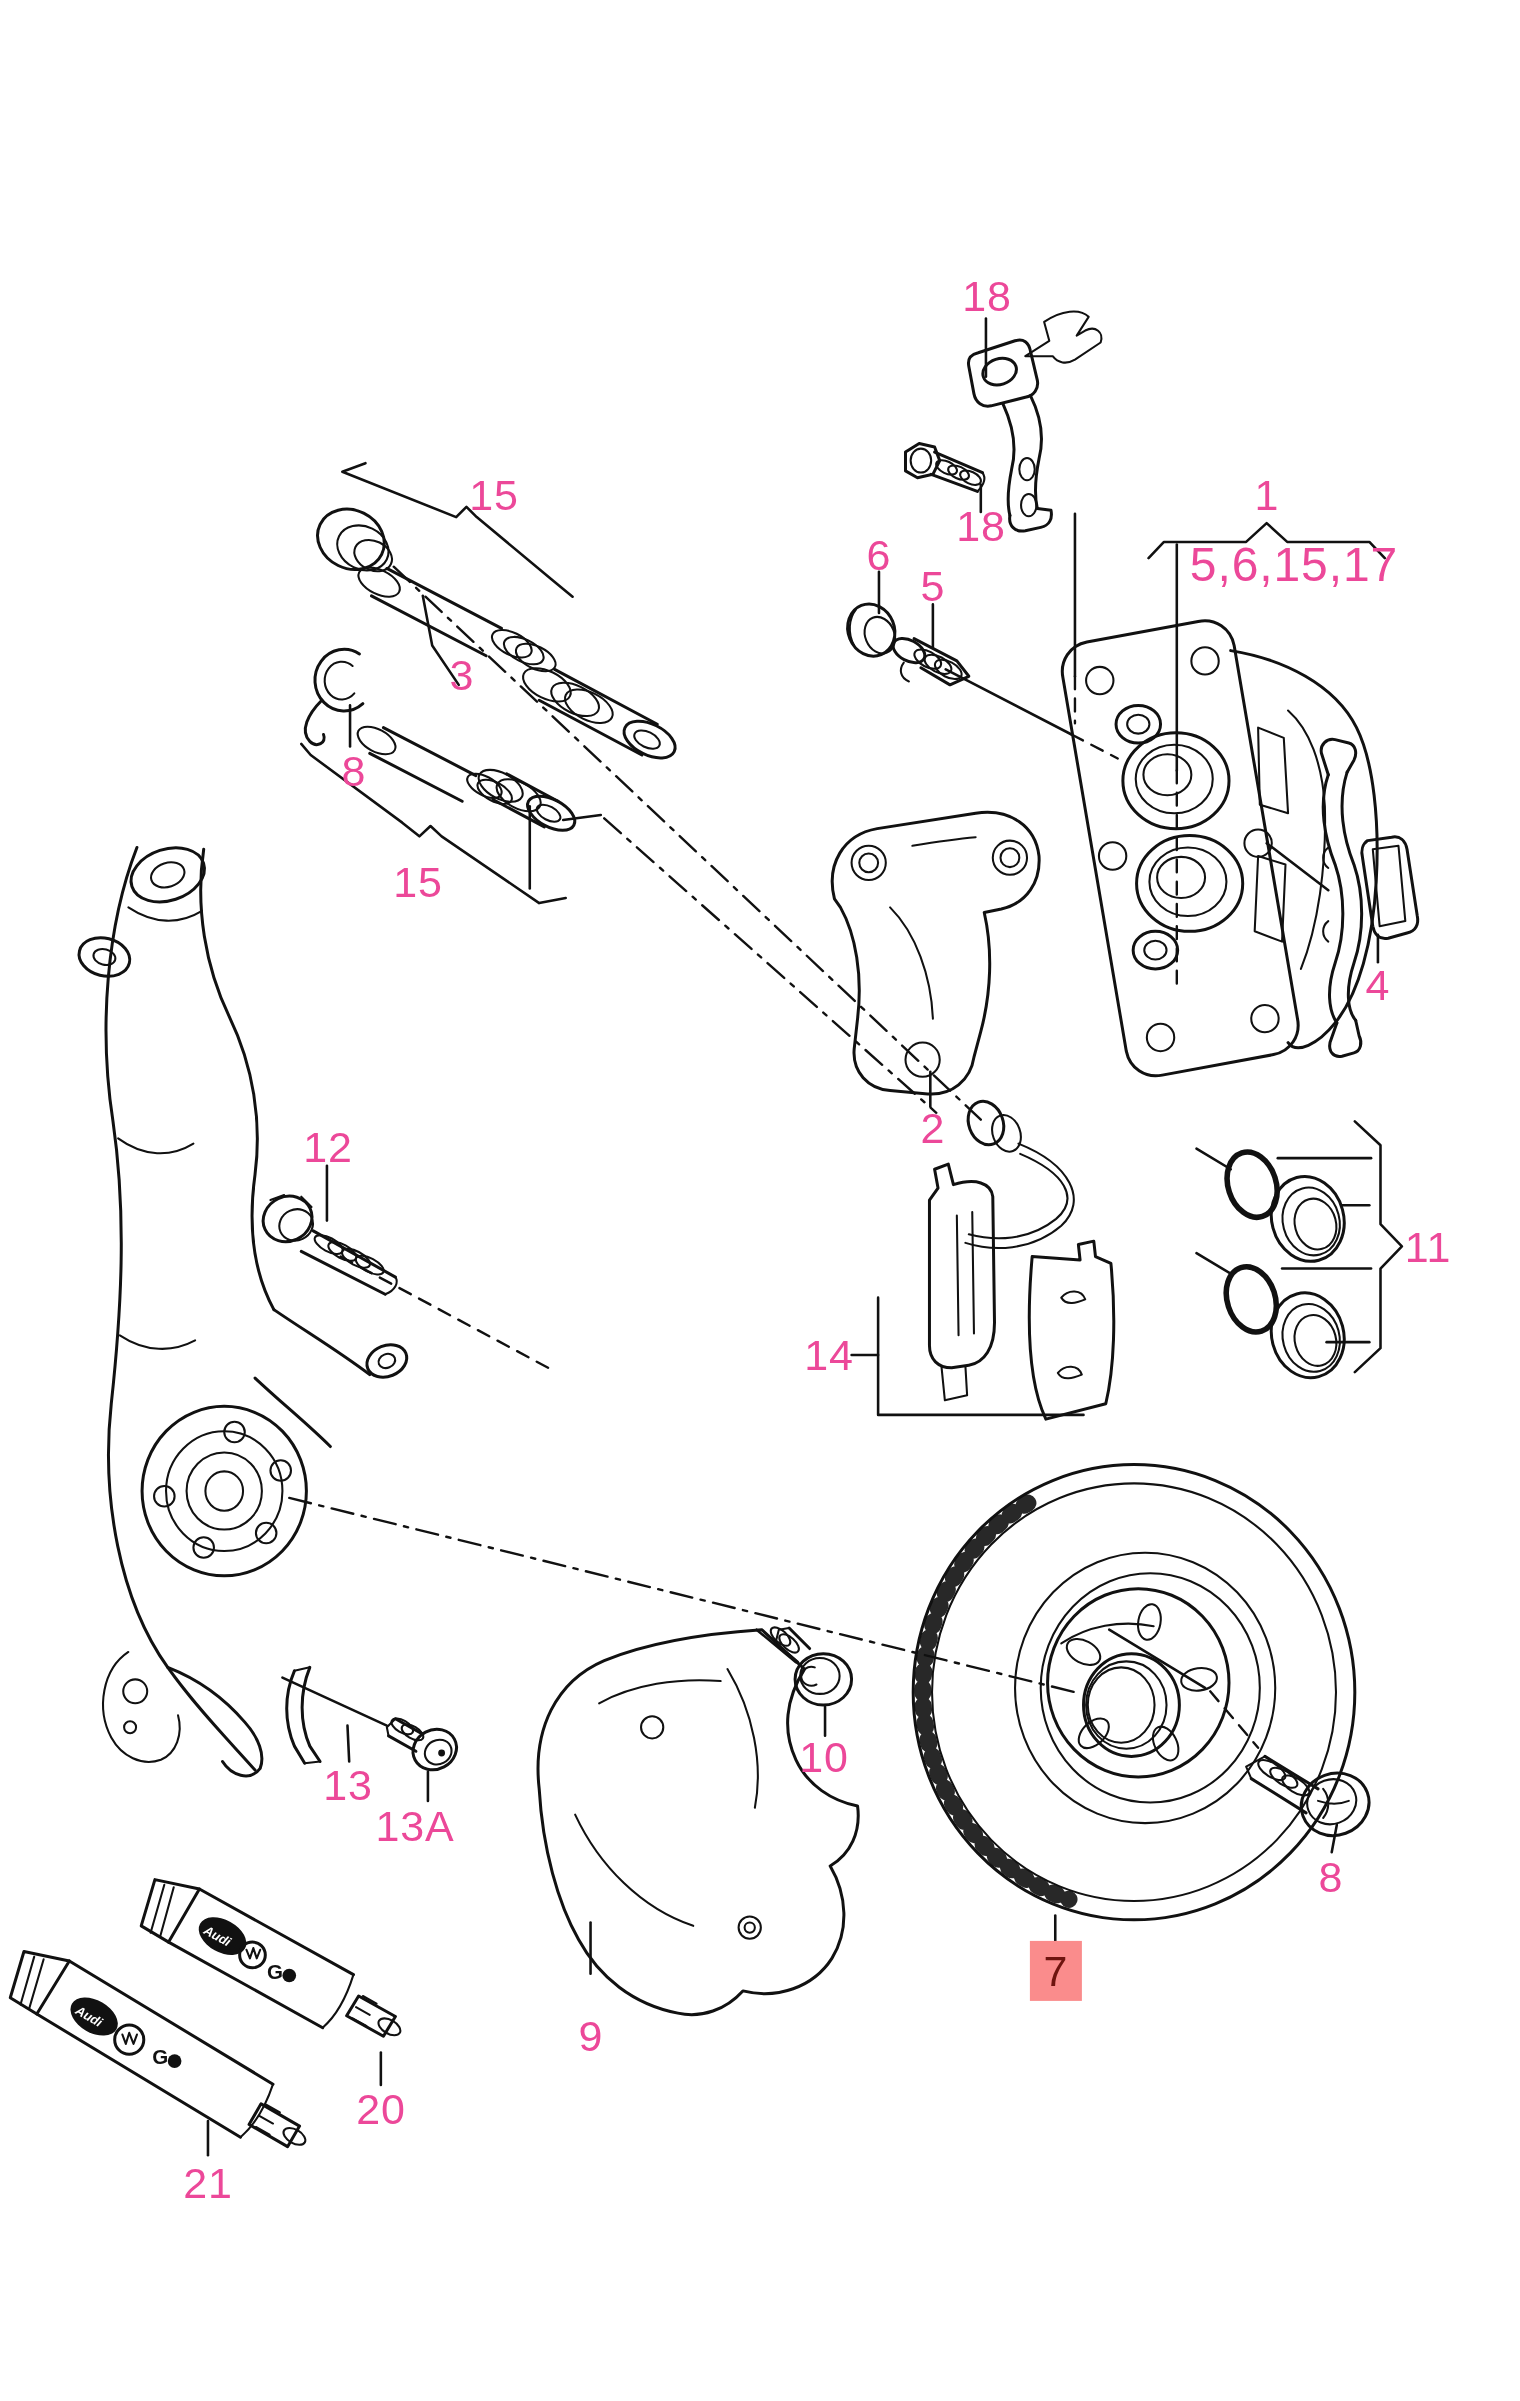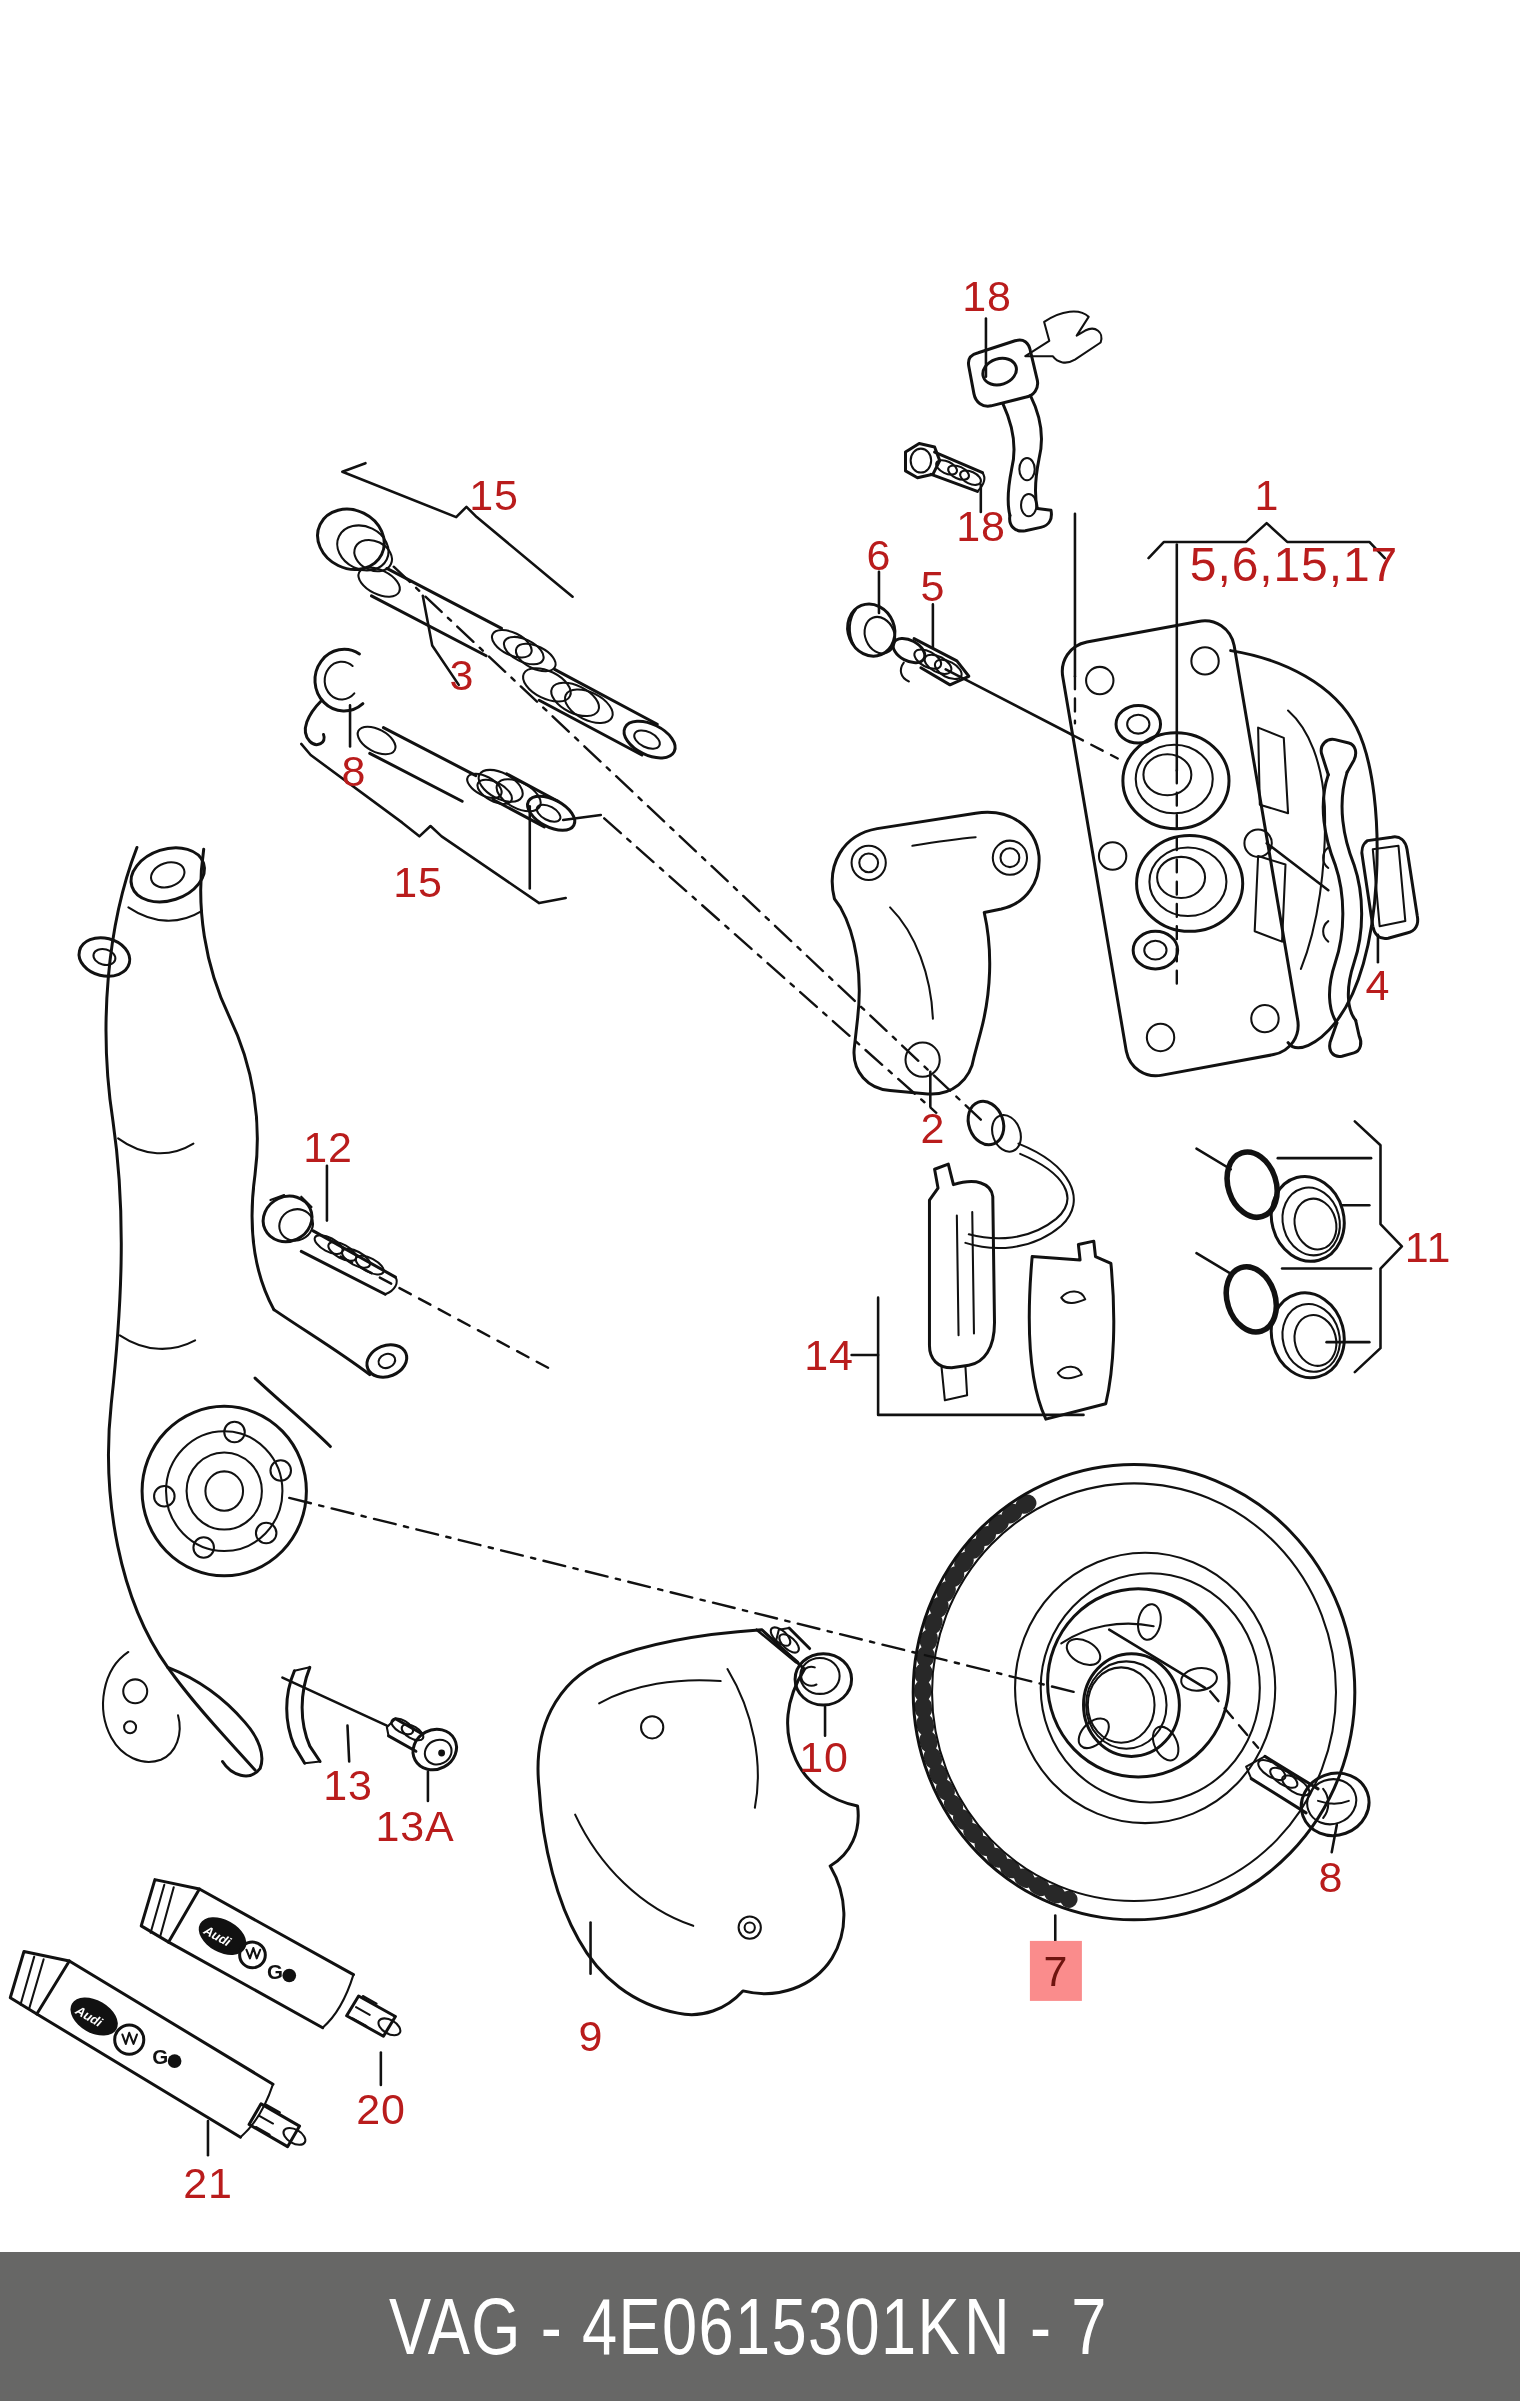--- a/index.html
+++ b/index.html
@@ -11,21 +11,21 @@
   svg.art .thin{stroke-width:2.4}
   svg.art .thick{stroke-width:6.5}
   svg.art .lead{stroke-width:3}
   svg.art .cl{stroke-width:2.8;stroke-dasharray:26 10 5 10}
   svg.art .dash{stroke-width:2.8;stroke-dasharray:15 11}
   svg.art .vents{stroke-width:20;stroke-dasharray:5 15;opacity:.9}
   svg.art .fill{fill:var(--line,#111);stroke:none}
   svg.art text.logo{fill:#fff;stroke:none;font:italic 700 15px "Liberation Sans",sans-serif}
   svg.art text.gmark{fill:var(--line,#111);stroke:none;font:700 24px "Liberation Sans",sans-serif}
   .callout{position:absolute;transform:translate(-50%,-50%);font-size:43px;line-height:1;
-        color:#b91c1c;letter-spacing:0.9px;white-space:nowrap}
+        color:#ec4899;letter-spacing:0.9px;white-space:nowrap}
   .callout.small{font-size:48px}
   .callout.highlight{background:var(--highlight_bg,#fa8c8c);color:var(--highlight_text,#6e140f);
         padding:8.6px 13.7px;font-weight:500}
   .footer{position:absolute;left:0;top:2252px;width:1520px;height:150px;background:var(--footer_bg,#676766)}
   .footer span{position:absolute;top:50%;transform:translate(-50%,-50%) scaleX(.8);
         color:var(--footer_text,#fff);font-size:79px;letter-spacing:1.7px;white-space:nowrap}
   .footer .pn{left:675px}
   .footer .pg{left:1036px}
 </style>
 </head>
@@ -383,19 +383,15 @@
   <div class="callout" style="left:829px;top:1355px">14</div>
   <div class="callout" style="left:494px;top:495px">15</div>
   <div class="callout" style="left:418px;top:882px">15</div>
   <div class="callout" style="left:354px;top:771px">8</div>
   <div class="callout" style="left:1428px;top:1247px">11</div>
   <div class="callout" style="left:987px;top:296px">18</div>
   <div class="callout" style="left:981px;top:526px">18</div>
   <div class="callout" style="left:381px;top:2109px">20</div>
   <div class="callout" style="left:208px;top:2183px">21</div>
 
-  <div class="footer">
-    <span class="pn">VAG - 4E0615301K</span>
-    <span class="pg">N - 7</span>
-  </div>
 
 </div>
 
 
 </body></html>

